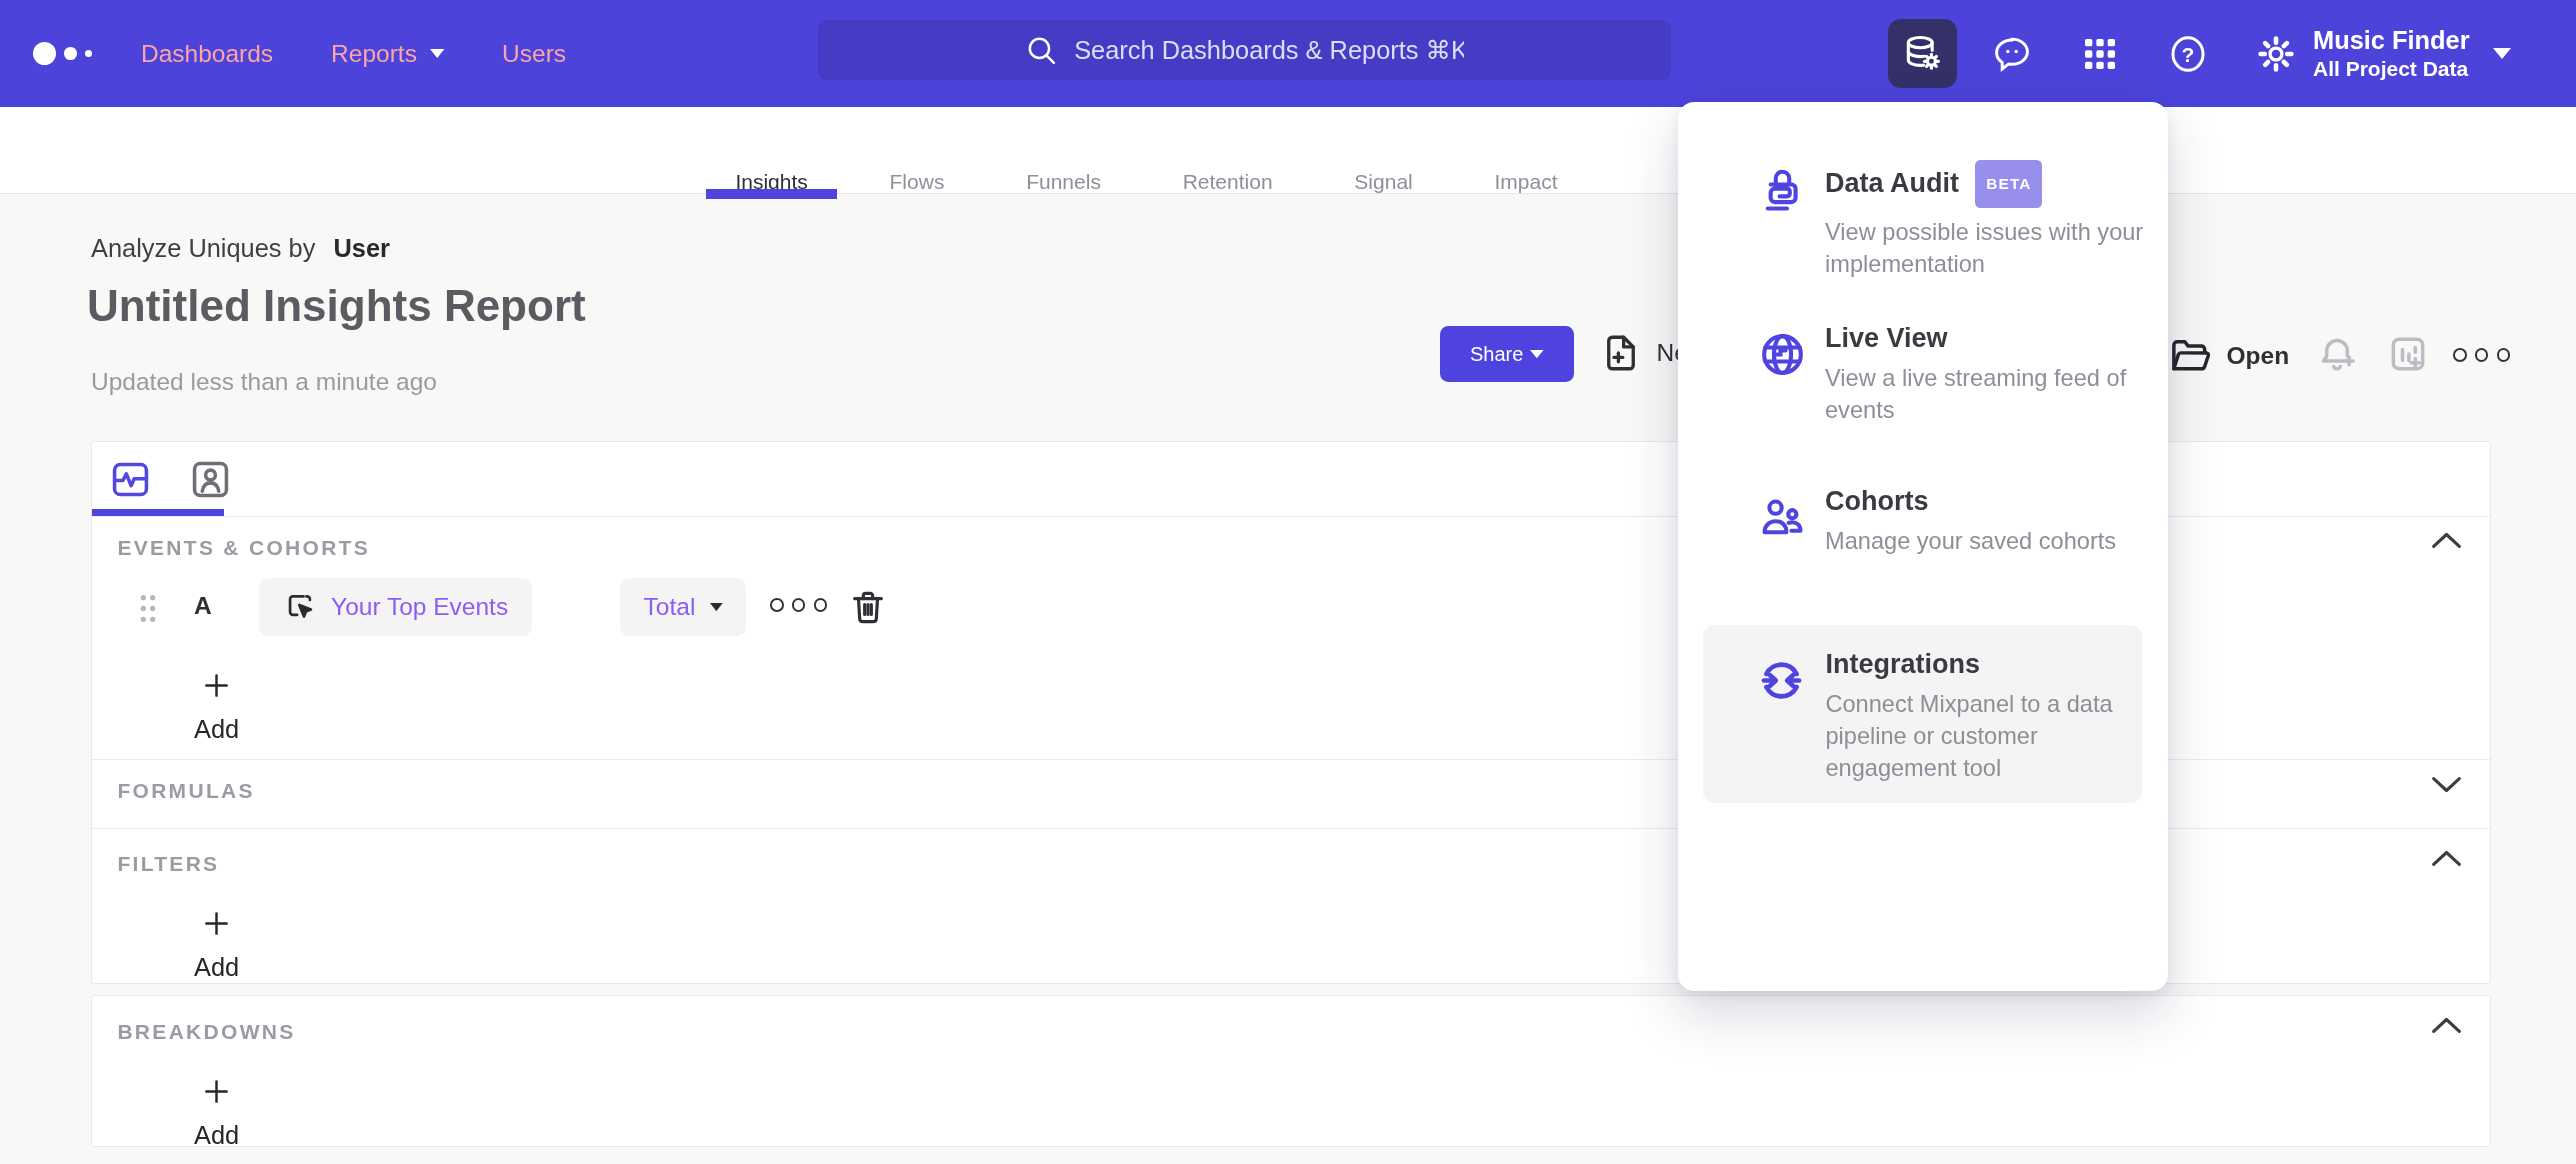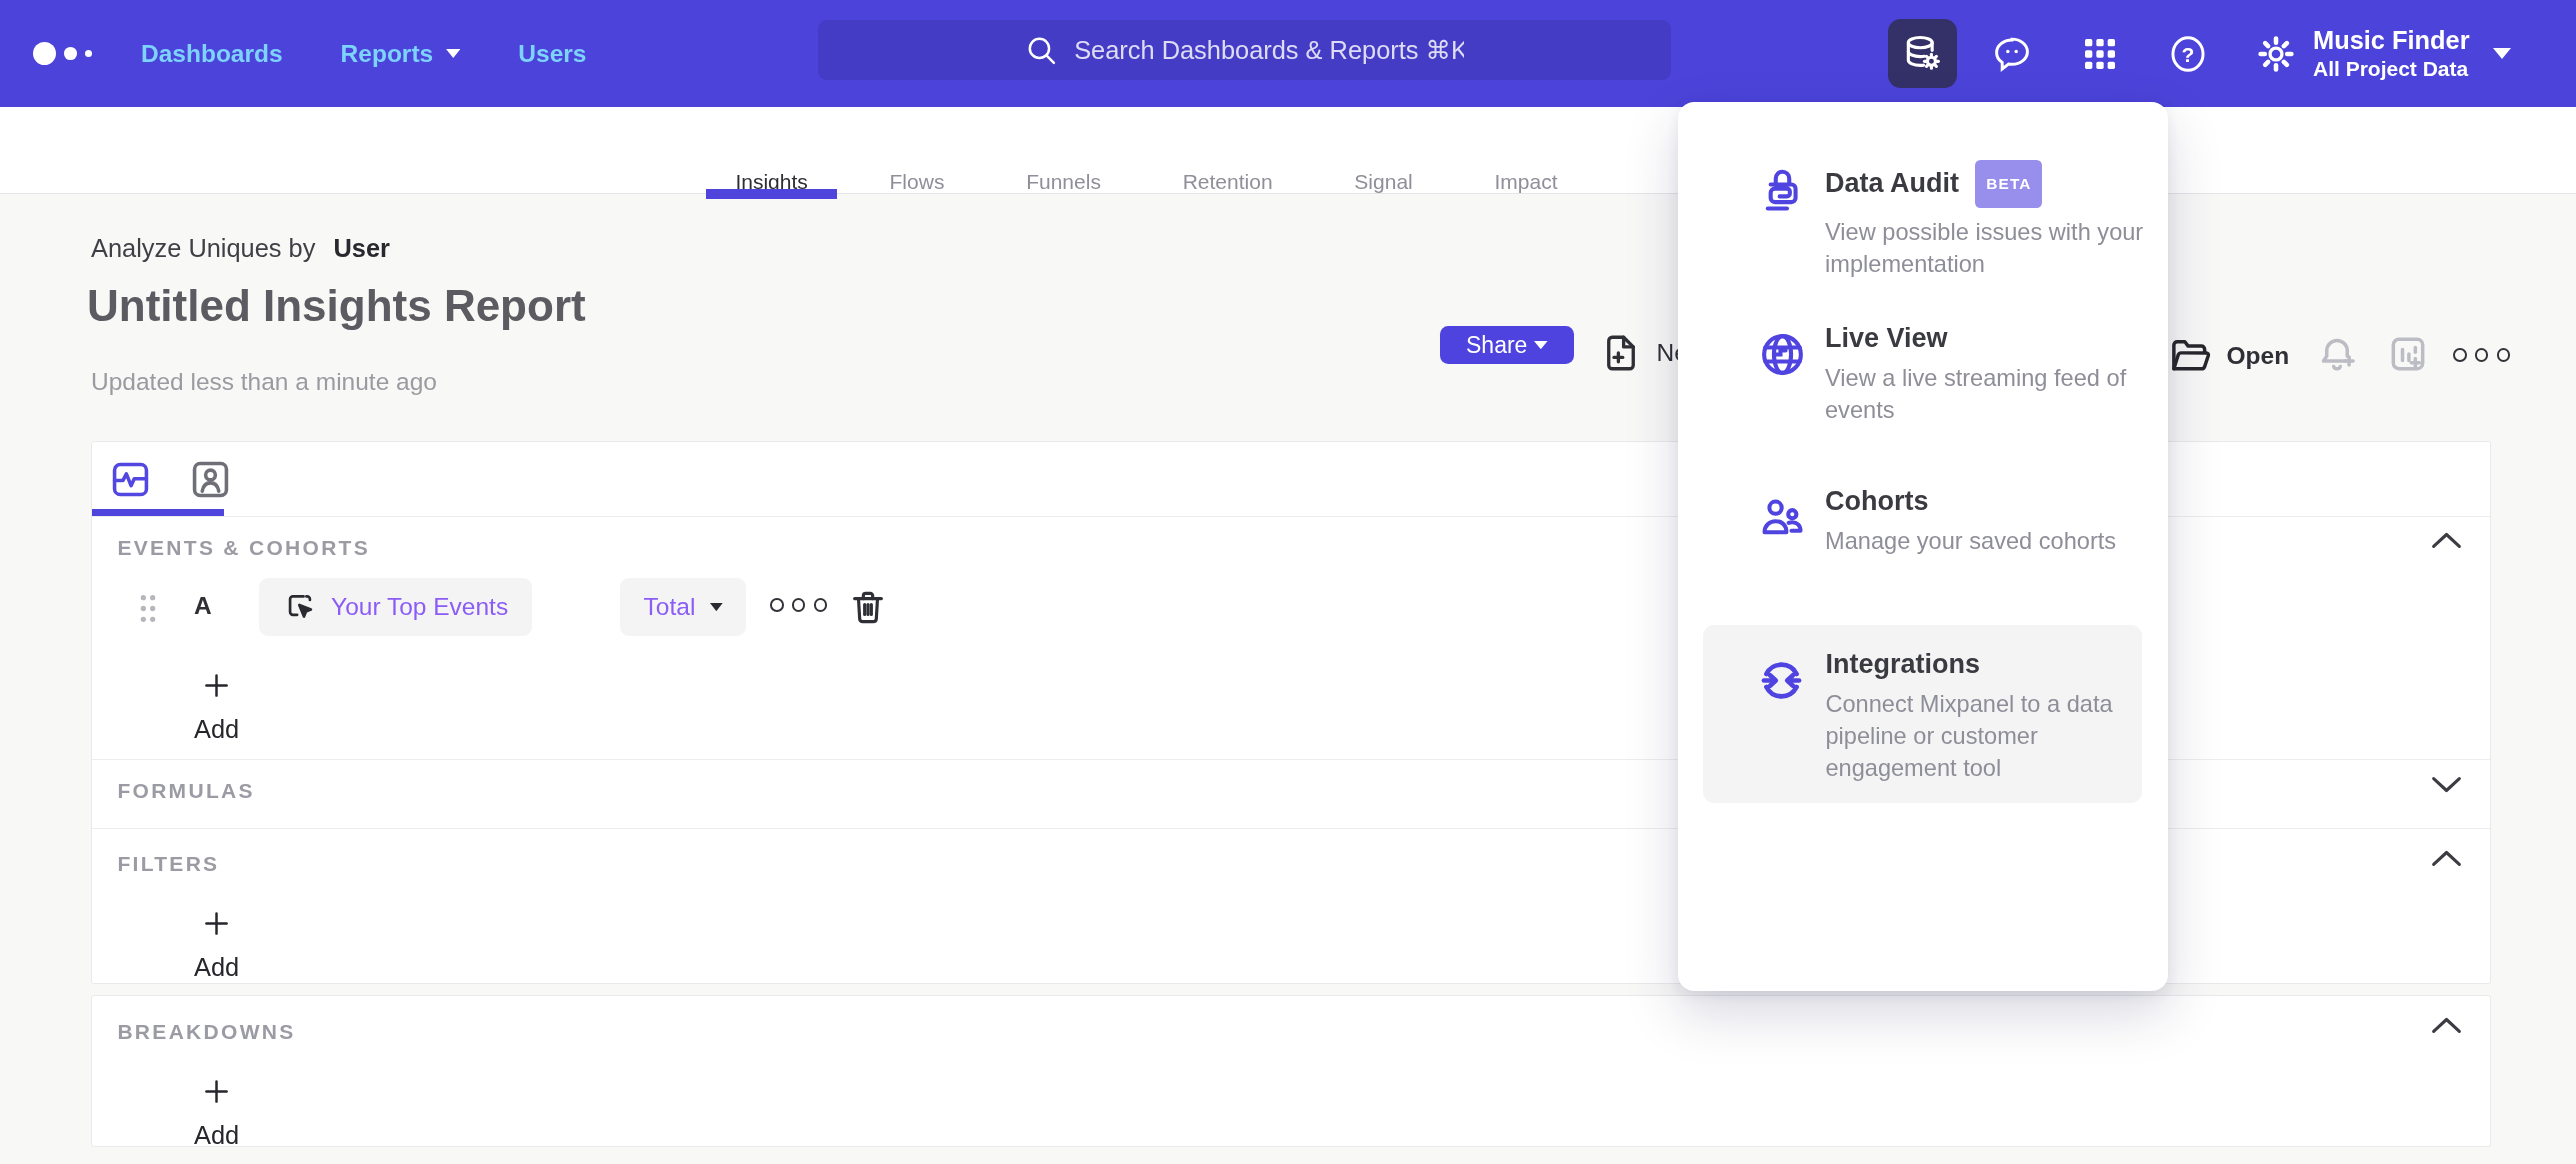--- a/index.html
+++ b/index.html
@@ -10,21 +10,21 @@
   }
   svg { display:block; }
 
   
   .topnav { position:absolute; left:0; top:0; width:2576px; height:107px; background:#4c43da; z-index:10; }
   .logo { position:absolute; left:33px; top:0; height:107px; display:flex; align-items:center; gap:8.2px; }
   .logo .d1 { width:23px; height:23px; border-radius:50%; background:#fff; }
   .logo .d2 { width:12.7px; height:12.7px; border-radius:50%; background:#fff; }
   .logo .d3 { width:7.3px;  height:7.3px;  border-radius:50%; background:#fff; }
   .nav-links { position:absolute; left:141px; top:0; height:107px; display:flex; align-items:center; gap:58px; }
-  .nav-link { color:#7dd3fc; font-size:24.5px; font-weight:700; display:flex; align-items:center; gap:12.7px; cursor:pointer; }
+  .nav-link { color:#fca5a5; font-size:24.5px; font-weight:400; display:flex; align-items:center; gap:12.7px; cursor:pointer; }
   .search { position:absolute; left:818px; top:20px; width:853px; height:60px; background:#443cc4; border-radius:9px;
             display:flex; align-items:center; justify-content:center; gap:16.3px; }
   .search input { background:transparent; border:none; outline:none; color:#fff; font-size:25.4px; width:390px;
                   font-family:inherit; }
   .search input::placeholder { color:rgba(255,255,255,.82); }
   .nav-right { position:absolute; left:1888px; top:0; height:107px; display:flex; align-items:center; }
   .icon-tile { width:69px; height:69px; border-radius:12.7px; background:#343068; display:flex; align-items:center; justify-content:center; cursor:pointer; }
   .nav-icon { width:44px; height:44px; display:flex; align-items:center; justify-content:center; cursor:pointer; margin-left:44px; }
   .project { position:absolute; left:2313px; top:0; height:107px; display:flex; align-items:center; gap:23.6px; cursor:pointer; }
   .project .pname { color:#fff; font-size:25.4px; font-weight:700; line-height:1.2; }
@@ -36,22 +36,22 @@
   .tab { position:relative; height:87px; display:flex; align-items:flex-end; font-size:21px; color:#8f8f99; cursor:pointer; padding:0 5.4px; }
   .tab.active { color:#2e2e34; font-weight:500; }
   .tab.active::after { content:""; position:absolute; left:-23.6px; right:-23.6px; bottom:-5.4px; height:10px; background:#4f44db; }
 
   
   .analyze { position:absolute; left:91px; top:234px; font-size:25.4px; color:#3f3f46; font-weight:500; }
   .analyze .val { margin-left:18px; color:#28282e; font-weight:700; cursor:pointer; }
   .report-title { position:absolute; left:87px; top:281px; font-size:44px; font-weight:600; color:#5b5b61; }
   .updated { position:absolute; left:91px; top:368px; font-size:24.5px; color:#9a9aa1; }
 
-  .share-btn { position:absolute; left:1440px; top:326px; width:134px; height:38px; background:#4f43e0; border-radius:8.2px;
-               display:flex; align-items:center; justify-content:center; gap:7px; color:#fff; font-size:23px; font-weight:500; cursor:pointer; }
+  .share-btn { position:absolute; left:1440px; top:326px; width:134px; height:56px; background:#4f43e0; border-radius:8.2px;
+               display:flex; align-items:center; justify-content:center; gap:7px; color:#fff; font-size:20px; font-weight:500; cursor:pointer; }
   .hdr-act { position:absolute; display:flex; align-items:center; gap:14.5px; cursor:pointer; font-size:24.5px; color:#2f2f36; }
   .act-new { left:1600px; top:332px; }
   .act-open { left:2168px; top:334px; font-weight:600; }
   .icon-btn { position:absolute; cursor:pointer; }
 
   
   .card { position:absolute; left:91px; width:2400px; background:#fff; border:0.9px solid #e9e9ec; border-radius:2.7px; }
   .card1 { top:441px; height:543px; }
   .card2 { top:995px; height:152px; }
   .sec-label { position:absolute; left:25.4px; font-size:21px; font-weight:700; letter-spacing:2.3px; color:#9b9ba4; }

